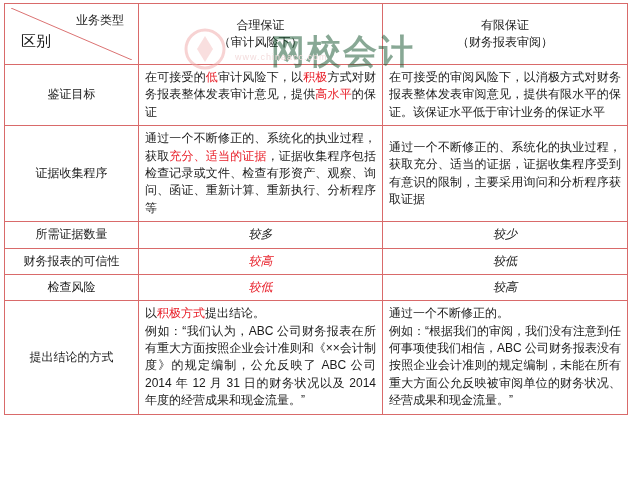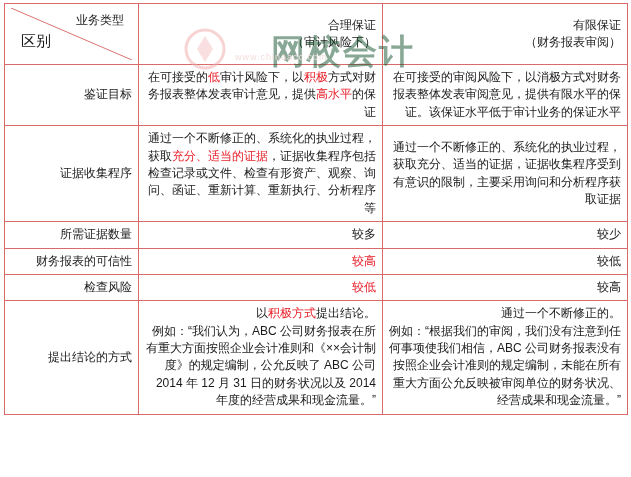--- a/index.html
+++ b/index.html
@@ -28,21 +28,20 @@
     width: 623px;
     table-layout: fixed;
   }
   table.cmp td {
     border: 1px solid #d96a6a;
     vertical-align: middle;
     padding: 4px 6px;
     line-height: 1.45;
     font-size: 12px;
     color: #1a1a1a;
-    text-align: right;
   }
   td.hdr-corner {
     padding: 0;
     position: relative;
     height: 52px;
   }
   .corner-box {
     position: relative;
     width: 100%;
     height: 52px;
@@ -78,20 +77,21 @@
     margin-top: 33px;
   }
   td.cell {
     text-align: justify;
     text-justify: inter-ideograph;
     font-size: 12px;
   }
   td.cell-center {
     text-align: center;
     font-size: 12px;
+    font-style: italic;
   }
   .red {
     color: #e8202a;
   }
   .watermark {
     position: absolute;
     left: 175px;
     top: 18px;
     width: 290px;
     height: 62px;

